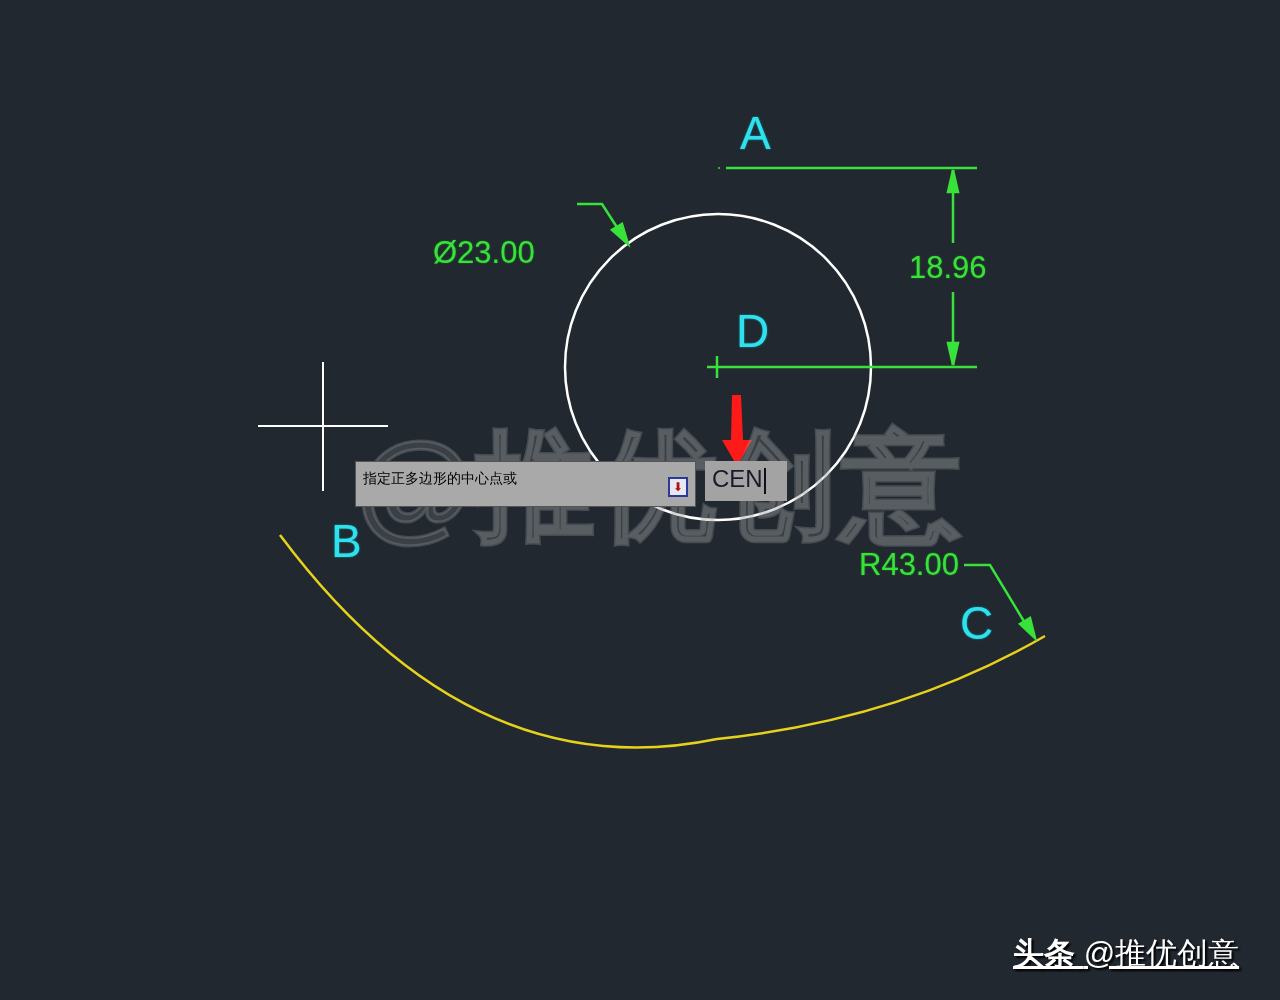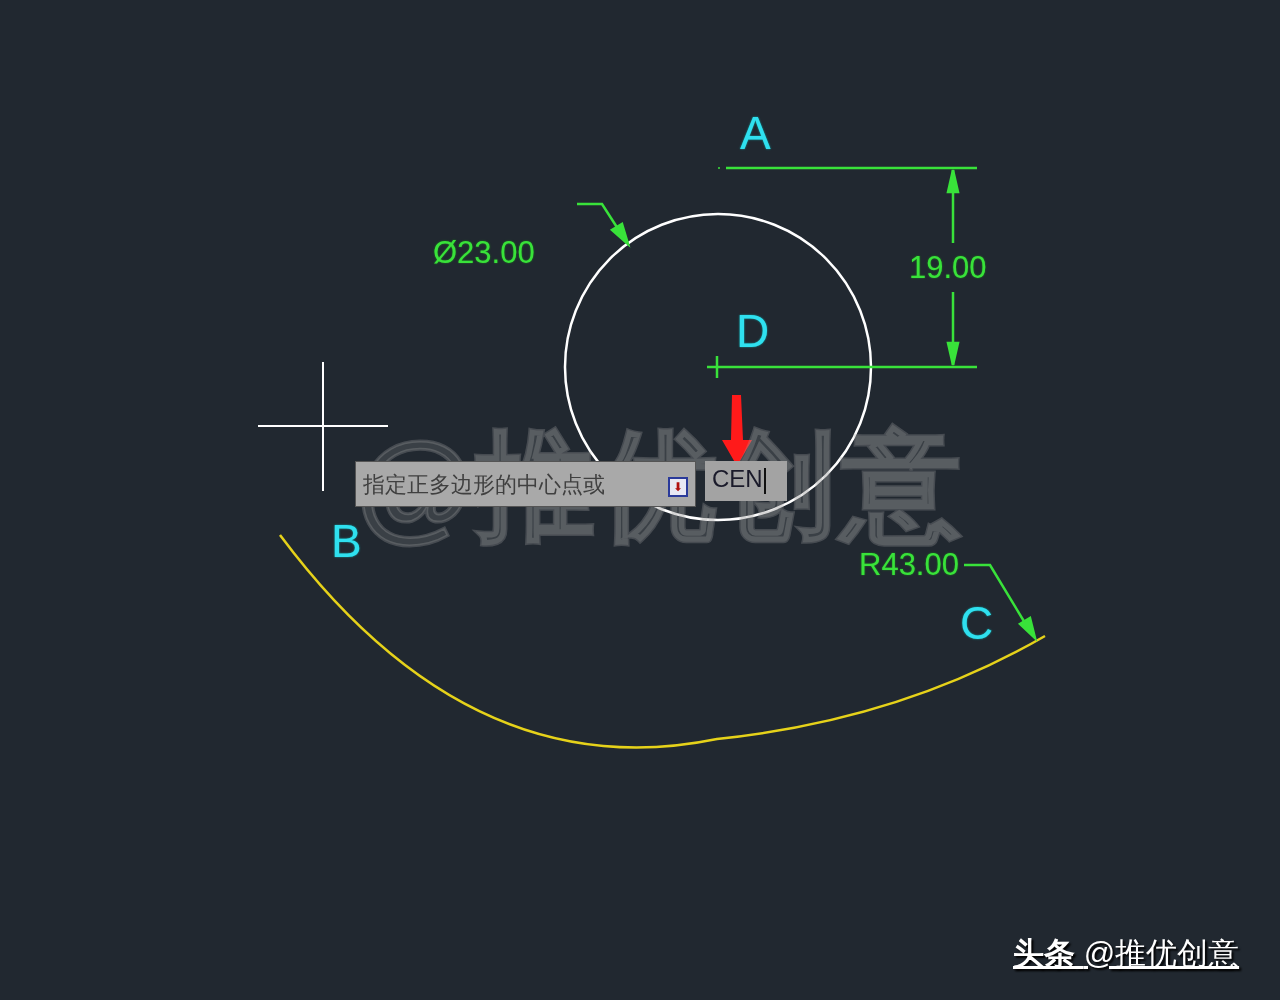--- a/index.html
+++ b/index.html
@@ -3,21 +3,21 @@
   <meta charset="utf-8">
   <style>
     html, body { margin:0; padding:0; }
     body { width:1280px; height:1000px; background:#212830; position:relative; overflow:hidden; font-family:"Liberation Sans", sans-serif; }
     #canvas { position:absolute; left:0; top:0; width:1280px; height:1000px; }
     .label { position:absolute; font-family:"Liberation Sans", sans-serif; }
     .pt { color:#2fe0ef; font-size:46px; line-height:1; text-shadow:0 0 2px #1aa; }
     .dim { color:#39e23a; font-size:31px; line-height:1; text-shadow:0 0 2px #1c8a1c; }
     .watermark { position:absolute; left:356px; top:425px; font-size:120px; font-weight:bold; color:rgba(150,150,150,0.22); -webkit-text-stroke:3px rgba(170,170,170,0.28); letter-spacing:2px; line-height:1; white-space:nowrap; }
     .prompt { position:absolute; left:355px; top:461px; width:341px; height:46px; background:#a9a9a9; border:1px solid #555; box-sizing:border-box; }
-    .prompt-text { position:absolute; left:7px; top:8px; font-size:22px; color:#404040; white-space:nowrap; }
+    .prompt-text { position:absolute; left:7px; top:8px; font-size:14px; color:#000000; white-space:nowrap; }
     .prompt-btn { position:absolute; left:312px; top:15px; width:20px; height:20px; background:#e8e8f4; border:2px solid #2a3a9a; box-sizing:border-box; font-size:12px; color:#b01010; text-align:center; line-height:16px; }
     .cmd-input { position:absolute; left:705px; top:461px; width:82px; height:40px; background:#a3a3a3; border:none; box-sizing:border-box; padding:4px 7px; font-size:24px; color:#1a1a2a; font-family:Liberation Sans, sans-serif; }
     .caret { display:inline-block; width:2px; height:26px; background:#111; vertical-align:middle; margin-left:1px; }
     .credit { position:absolute; left:1013px; top:933px; font-size:31px; color:#ffffff; font-weight:bold; text-shadow:2px 2px 2px #000; white-space:nowrap;text-decoration:underline; }
     .credit .at { font-weight:normal; }
   </style>
 </head>
 <body>
 
 <svg id="canvas" viewBox="0 0 1280 1000" xmlns="http://www.w3.org/2000/svg">
@@ -58,21 +58,21 @@
 </svg>
 
 <div class="watermark">@推优创意</div>
 
 <div class="label pt" style="left:740px;top:110px;">A</div>
 <div class="label pt" style="left:736px;top:308px;">D</div>
 <div class="label pt" style="left:331px;top:518px;">B</div>
 <div class="label pt" style="left:960px;top:600px;">C</div>
 
 <div class="label dim" style="left:433px;top:189px;margin-top:48px;">Ø23.00</div>
-<div class="label dim" style="left:909px;top:252px;">19.00</div>
+<div class="label dim" style="left:909px;top:252px;">18.96</div>
 <div class="label dim" style="left:859px;top:549px;">R43.00</div>
 
 <div class="prompt">
   <span class="prompt-text">指定正多边形的中心点或</span>
   <div class="prompt-btn">
     <span>⬇</span>
   </div>
 </div>
 
 <div class="cmd-input">

